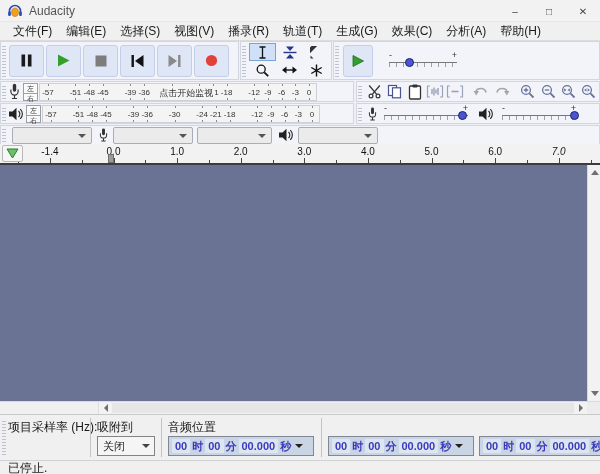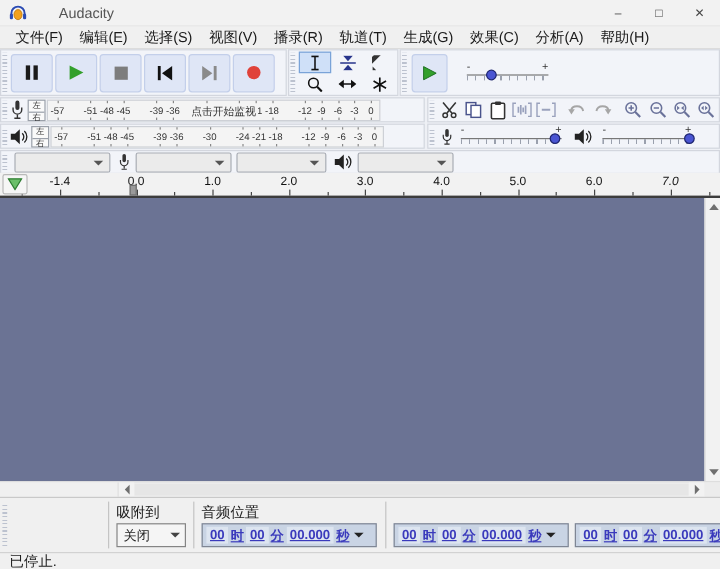--- a/index.html
+++ b/index.html
@@ -1,21 +1,21 @@
 <!DOCTYPE html>
 <html><head>
 <meta charset="utf-8">
 <style>
   * { margin:0; padding:0; box-sizing:border-box; }
   html,body { width:600px; height:474px; }
   body { font-family:"Liberation Sans", sans-serif; font-size:12px; color:#222; background:#f0f0f0; }
   .window { position:relative; width:600px; height:474px; overflow:hidden; background:#f0f0f0; }
 
   
-  .titlebar { height:22px; background:#f2f2f2; display:flex; align-items:center; position:relative; border-bottom:1px solid #e7e7e7;gap:20px; }
+  .titlebar { height:22px; background:#f2f2f2; display:flex; align-items:center; position:relative; border-bottom:1px solid #e7e7e7; }
   .app-icon { width:16px; height:14px; margin:0 6px 0 7px; }
   .title-text { color:#555; font-size:12px; }
   .win-controls { position:absolute; right:0; top:0; height:22px; display:flex; }
   .win-btn { width:34px; height:22px; display:flex; align-items:center; justify-content:center; color:#444; font-size:10px; }
 
   
   .menubar { height:19px; background:#f0f0f0; display:flex; align-items:center; padding-left:6px; border-bottom:1px solid #dcdcdc; }
   .menu-item { padding:1px 7px; font-size:12px; color:#1a1a1a; }
 
   
@@ -113,21 +113,21 @@
   .selbar { position:relative; height:46px; background:#f0f0f0; border-top:1px solid #c9c9c9; }
   .selbar .grip { position:absolute; left:1px; top:3px; bottom:3px; }
   .sb-label { position:absolute; top:4px; font-size:12px; color:#1a1a1a; white-space:nowrap; }
   .sb-sep { position:absolute; top:3px; bottom:3px; width:1px; background:#c4c4c4; }
   .combo { position:absolute; top:21px; height:20px; border:1px solid #848484; background:#ffffff; font-size:11px;
            display:flex; align-items:center; padding-left:5px; }
   .combo .chev { position:absolute; right:4px; top:7px; width:0; height:0;
                  border-left:4px solid transparent; border-right:4px solid transparent; border-top:4px solid #444; }
   .combo.gray { background:#f5f5f5; }
   .timefield { position:absolute; top:21px; height:20px; background:#c9d4e4; border:1px solid #7f8694;
-               display:flex; align-items:center; padding:0 2px; color:#3a3abc; font-weight:bold; font-size:11px; white-space:nowrap;text-decoration:underline; }
+               display:flex; align-items:center; padding:0 2px; color:#3a3abc; font-weight:bold; font-size:11px; white-space:nowrap; }
   .tf-cell { background:#dde5f0; padding:1px 3px; margin:0 1px; }
   .tf-unit { padding:0 1px; }
   .tf-arrow { width:0; height:0; border-left:4px solid transparent; border-right:4px solid transparent; border-top:4px solid #222; margin-left:3px; }
 
   
   .statusbar { height:16px; background:#f0f0f0; border-top:1px solid #d2d2d2; display:flex; align-items:center; padding-left:8px; font-size:12px; color:#1a1a1a; }
 
   svg { display:block; }
 </style>
 </head>
@@ -578,20 +578,21 @@
     <div class="hs-thumb"></div>
     <div class="hs-right">
         <i class="hs-tri-r"></i>
       </div>
     <div class="hs-corner"></div>
   </div>
 
   <div class="selbar">
     <div class="grip"></div>
 
+    <span class="sb-label" style="left:8px">项目采样率 (Hz):</span>
 
     <div class="sb-sep" style="left:90px"></div>
 
     <span class="sb-label" style="left:97px">吸附到</span>
     <div class="combo gray" style="left:97px; width:58px;">
       <span>关闭</span>
       <i class="chev"></i>
     </div>
 
     <div class="sb-sep" style="left:161px"></div>

